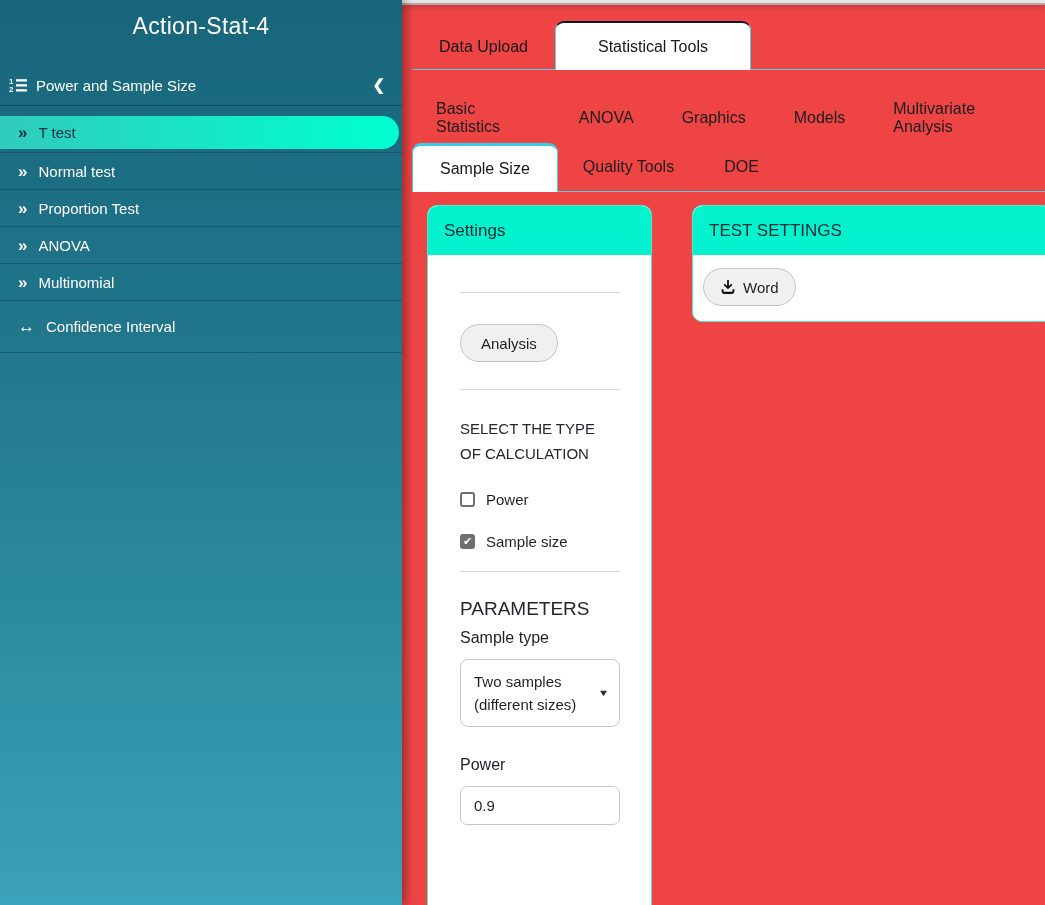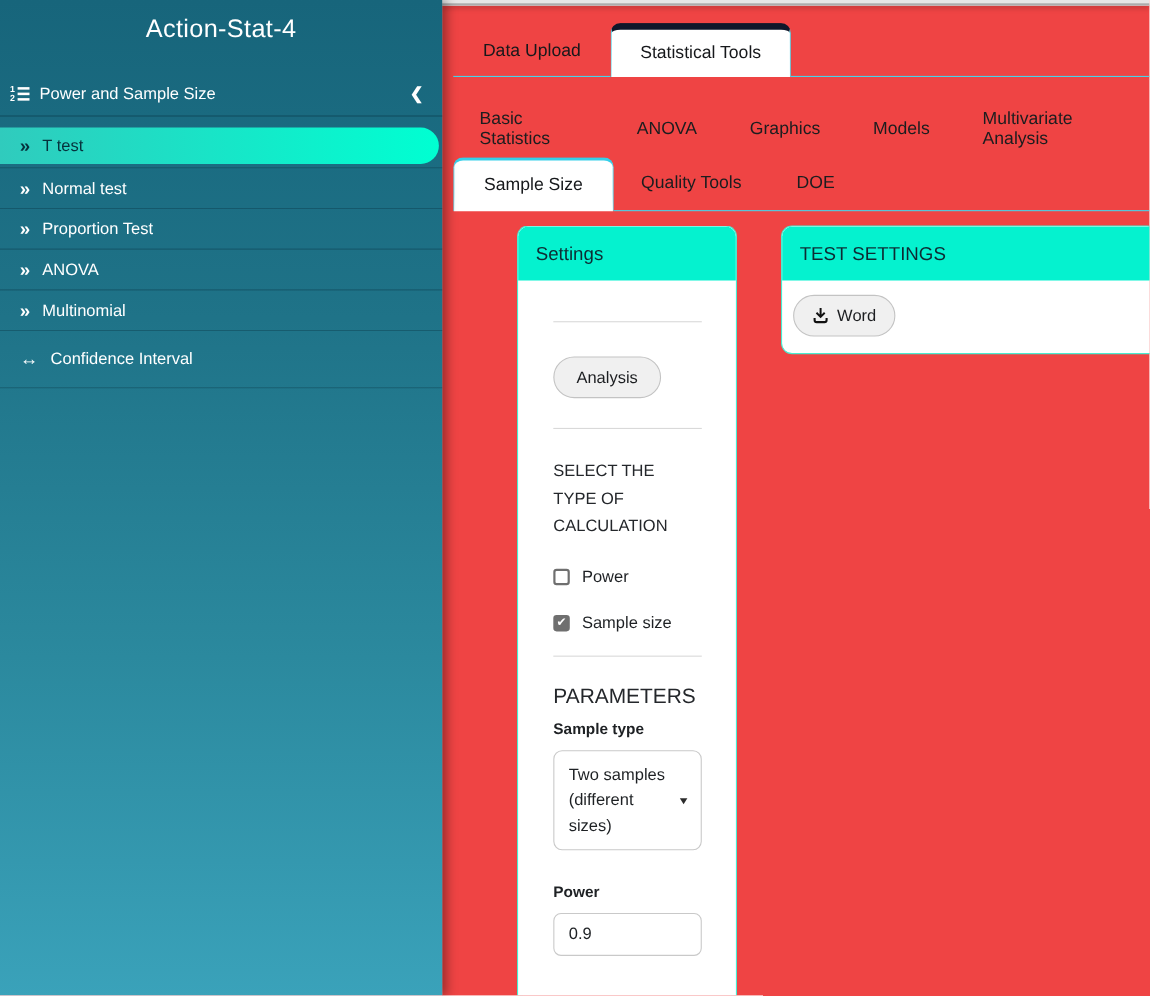--- a/index.html
+++ b/index.html
@@ -31,56 +31,56 @@
   .topbar { position:relative; height:84px; background:#e6e6e6; border-bottom:2px solid #acacac;
     box-shadow:0 3px 5px rgba(0,0,0,0.16); z-index:2; }
   .topbar-inner { position:absolute; left:10px; right:0; top:8px; bottom:6px;
     background:#ededed; border-radius:4px; }
   .content { flex:1; padding-top:16px; background:#ef4444; }
 
   
   .main-tabs { display:flex; align-items:flex-end; margin-left:10px; height:49px; }
   .tab { height:45px; display:flex; align-items:center; padding:0 27px; font-size:16px;
     color:#16181b; border-bottom:1px solid #4ad2e8; cursor:pointer; }
-  .tab.active { height:49px; border:1px solid #4ad2e8; border-top:6px solid #0f172a;
-    border-bottom:none; border-radius:9px 9px 0 0; background:#fff; padding:0 26px;text-align:right; }
+  .tab.active { height:49px; border:1px solid #4ad2e8; border-top:2px solid #0f172a;
+    border-bottom:none; border-radius:9px 9px 0 0; background:#fff; padding:0 42px;text-align:right; }
   .tabs-filler { flex:1; height:45px; border-bottom:1px solid #4ad2e8; }
 
   
   .subtab-row1 { display:flex; align-items:center; height:50px; margin:23px 0 0 10px; }
   .subtab-link { padding:0 24px; font-size:16px; color:#1b1d1f; cursor:pointer; }
   .subtab-row2 { display:flex; align-items:flex-end; height:49px; margin-left:10px; }
   .subtab-active { height:49px; display:flex; align-items:center; padding:0 27px; font-size:16px;
     color:#16181b; border:1px solid #4ad2e8; border-top:3px solid #35cfe9; border-bottom:none;
     border-radius:9px 9px 0 0; background:#fff; cursor:pointer; }
   .subtab-rest { flex:1; align-self:stretch; display:flex; align-items:center;
     border-bottom:1px solid #4ad2e8; }
   .subtab-rest .subtab-link { padding:0 25px; }
 
   
   .panels { display:flex; align-items:flex-start; margin:13px 0 0 25px; }
   .panel { border:1px solid #49ecd0; background:#fff; }
   .panel-header { height:49px; display:flex; align-items:center; padding:0 16px;
     background:#05f2cf; color:#0e2b33; font-size:17px; border-radius:9px 9px 0 0; }
-  .settings-panel { width:200px; height:700px; border-radius:10px 10px 0 0; border-bottom:none; overflow:hidden;margin-left:43px; }
+  .settings-panel { width:225px; height:700px; border-radius:10px 10px 0 0; border-bottom:none; overflow:hidden; }
   .settings-body { padding:16px 31px 20px 32px; }
   .settings-body hr { border:none; border-top:1px solid #d9d9d9; margin:21px 0 26px; }
   .btn { display:inline-flex; align-items:center; gap:7px; background:#f0f0f0;
     border:1px solid #c3c3c3; border-radius:19px; padding:0 20px; height:38px;
     font-size:15px; color:#1c1e21; cursor:pointer; font-family:"Liberation Sans",sans-serif; }
   .calc-btn { margin:5px 0 6px; }
   .sec-heading { font-size:15px; color:#24272b; line-height:25px; margin-bottom:13px; }
   .check-row { display:flex; align-items:center; gap:11px; margin-top:25px; font-size:15px; color:#1e2124; cursor:pointer; }
   .check-row:first-of-type { margin-top:16px; }
   .cb { width:15px; height:15px; border:2px solid #6f6f6f; border-radius:3px; background:#fff;
     display:flex; align-items:center; justify-content:center; flex-shrink:0; }
   .cb.checked { background:#6f6f6f; color:#fff; font-size:11px; line-height:1; }
   .cb:not(.checked) span { visibility:hidden; }
   .param-heading { font-size:19px; color:#24272b; margin-bottom:9px; }
-  .field-label { font-size:14px; font-weight:bold; color:#1e2124; margin-bottom:12px; }
+  .field-label { font-size:16px; font-weight:normal; color:#1e2124; margin-bottom:12px; }
   .select-box { position:relative; width:100%; border:1px solid #c9c9c9; border-radius:8px;
     padding:10px 30px 10px 13px; font-size:15px; line-height:23px; color:#1e2124;
     cursor:pointer; background:#fff; margin-bottom:29px; }
   .select-caret { position:absolute; right:11px; top:50%; transform:translateY(-50%) scaleX(1.3);
     font-size:9px; color:#2b2b2b; }
   .text-input { width:100%; height:39px; border:1px solid #c9c9c9; border-radius:7px;
     padding:0 13px; font-size:15px; color:#1e2124; margin-top:0;
     font-family:"Liberation Sans",sans-serif; outline:none; background:#fff; }
   .results-panel { flex:1; margin-left:40px; margin-right:-8px; height:117px;
     border-radius:10px 10px 10px 10px; overflow:hidden; }

